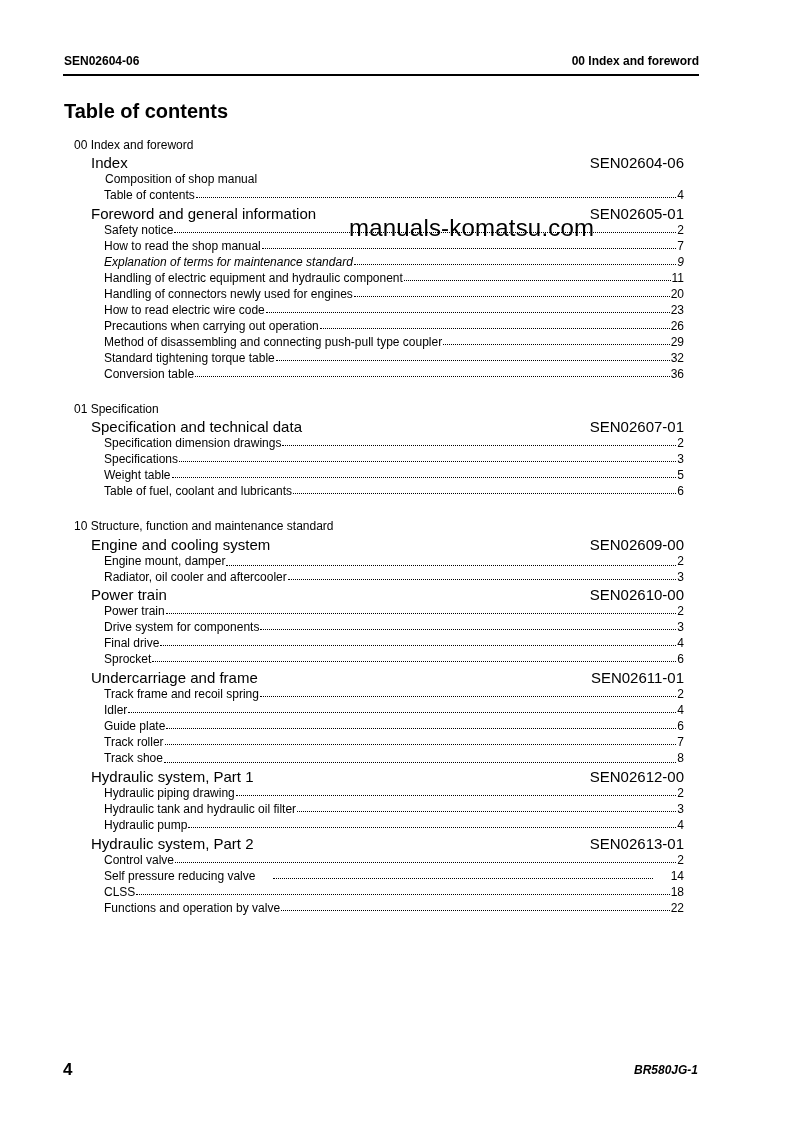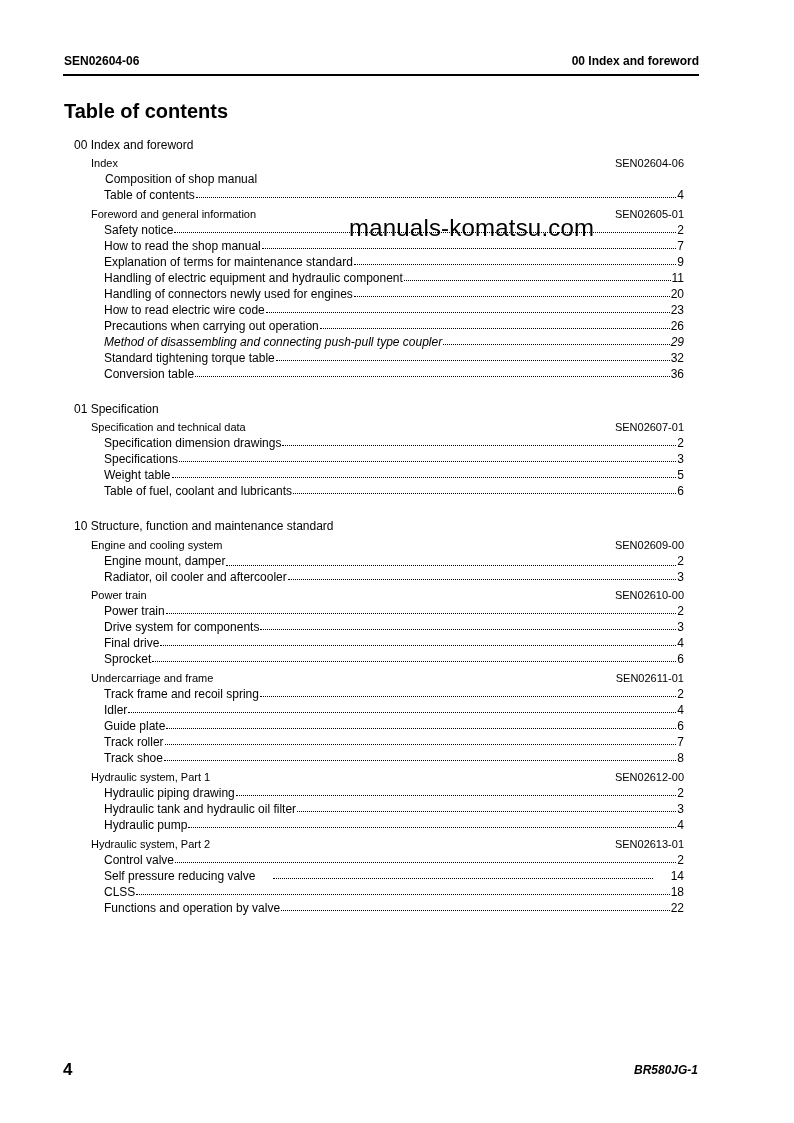--- a/index.html
+++ b/index.html
@@ -16,21 +16,21 @@
       position: absolute; left: 63px; width: 636px; top: 74px; height: 2px; background: #000;
     }
     .title {
       position: absolute; left: 64px; top: 100px; font-size: 20px; font-weight: bold; margin: 0;
     }
     .toc { position: absolute; left: 0; top: 137px; width: 794px; }
     .chapter {
       position: absolute; left: 74px; font-size: 12px; height: 16px; line-height: 16px; white-space: nowrap;
     }
     .section {
-      position: absolute; left: 91px; width: 593px; font-size: 11px; height: 16px; line-height: 16px;
+      position: absolute; left: 91px; width: 593px; font-size: 15px; height: 16px; line-height: 16px;
       display: flex; justify-content: space-between; white-space: nowrap;
     }
     .entry {
       position: absolute; left: 104px; width: 580px; font-size: 12px; height: 16px; line-height: 16px;
       display: flex; align-items: baseline; white-space: nowrap; overflow: hidden;
     }
     .entry .label { flex: 0 0 auto; }
     .entry .leader {
       flex: 1 1 auto; overflow: hidden; margin: 0 1px;
       border-bottom: 1px dotted #000; height: 11px; transform: translateY(-1px);
@@ -81,21 +81,21 @@
     <div class="entry" style="top: 85px;">
       <span class="label">Safety notice</span>
       <span class="leader"></span>
       <span class="page">2</span>
     </div>
     <div class="entry" style="top: 101px;">
       <span class="label">How to read the shop manual</span>
       <span class="leader"></span>
       <span class="page">7</span>
     </div>
-    <div class="entry" style="top: 117px;">
+    <div class="entry" style="top: 117px; font-style: italic;">
       <span class="label">Explanation of terms for maintenance standard</span>
       <span class="leader"></span>
       <span class="page">9</span>
     </div>
     <div class="entry" style="top: 133px;">
       <span class="label">Handling of electric equipment and hydraulic component</span>
       <span class="leader"></span>
       <span class="page">11</span>
     </div>
     <div class="entry" style="top: 149px;">
@@ -106,21 +106,21 @@
     <div class="entry" style="top: 165px;">
       <span class="label">How to read electric wire code</span>
       <span class="leader"></span>
       <span class="page">23</span>
     </div>
     <div class="entry" style="top: 181px;">
       <span class="label">Precautions when carrying out operation</span>
       <span class="leader"></span>
       <span class="page">26</span>
     </div>
-    <div class="entry" style="top: 197px; font-style: italic;">
+    <div class="entry" style="top: 197px;">
       <span class="label">Method of disassembling and connecting push-pull type coupler</span>
       <span class="leader"></span>
       <span class="page">29</span>
     </div>
     <div class="entry" style="top: 213px;">
       <span class="label">Standard tightening torque table</span>
       <span class="leader"></span>
       <span class="page">32</span>
     </div>
     <div class="entry" style="top: 229px;">
@@ -209,21 +209,21 @@
     <div class="entry" style="top: 581px;">
       <span class="label">Guide plate</span>
       <span class="leader"></span>
       <span class="page">6</span>
     </div>
     <div class="entry" style="top: 597px;">
       <span class="label">Track roller</span>
       <span class="leader"></span>
       <span class="page">7</span>
     </div>
-    <div class="entry" style="top: 613px;">
+    <div class="entry" style="top: 613px; align-items: center;">
       <span class="label">Track shoe</span>
       <span class="leader"></span>
       <span class="page">8</span>
     </div>
     <div class="section" style="top: 632px;">
       <span>Hydraulic system, Part 1</span>
       <span>SEN02612-00</span>
     </div>
     <div class="entry" style="top: 648px;">
       <span class="label">Hydraulic piping drawing</span>

